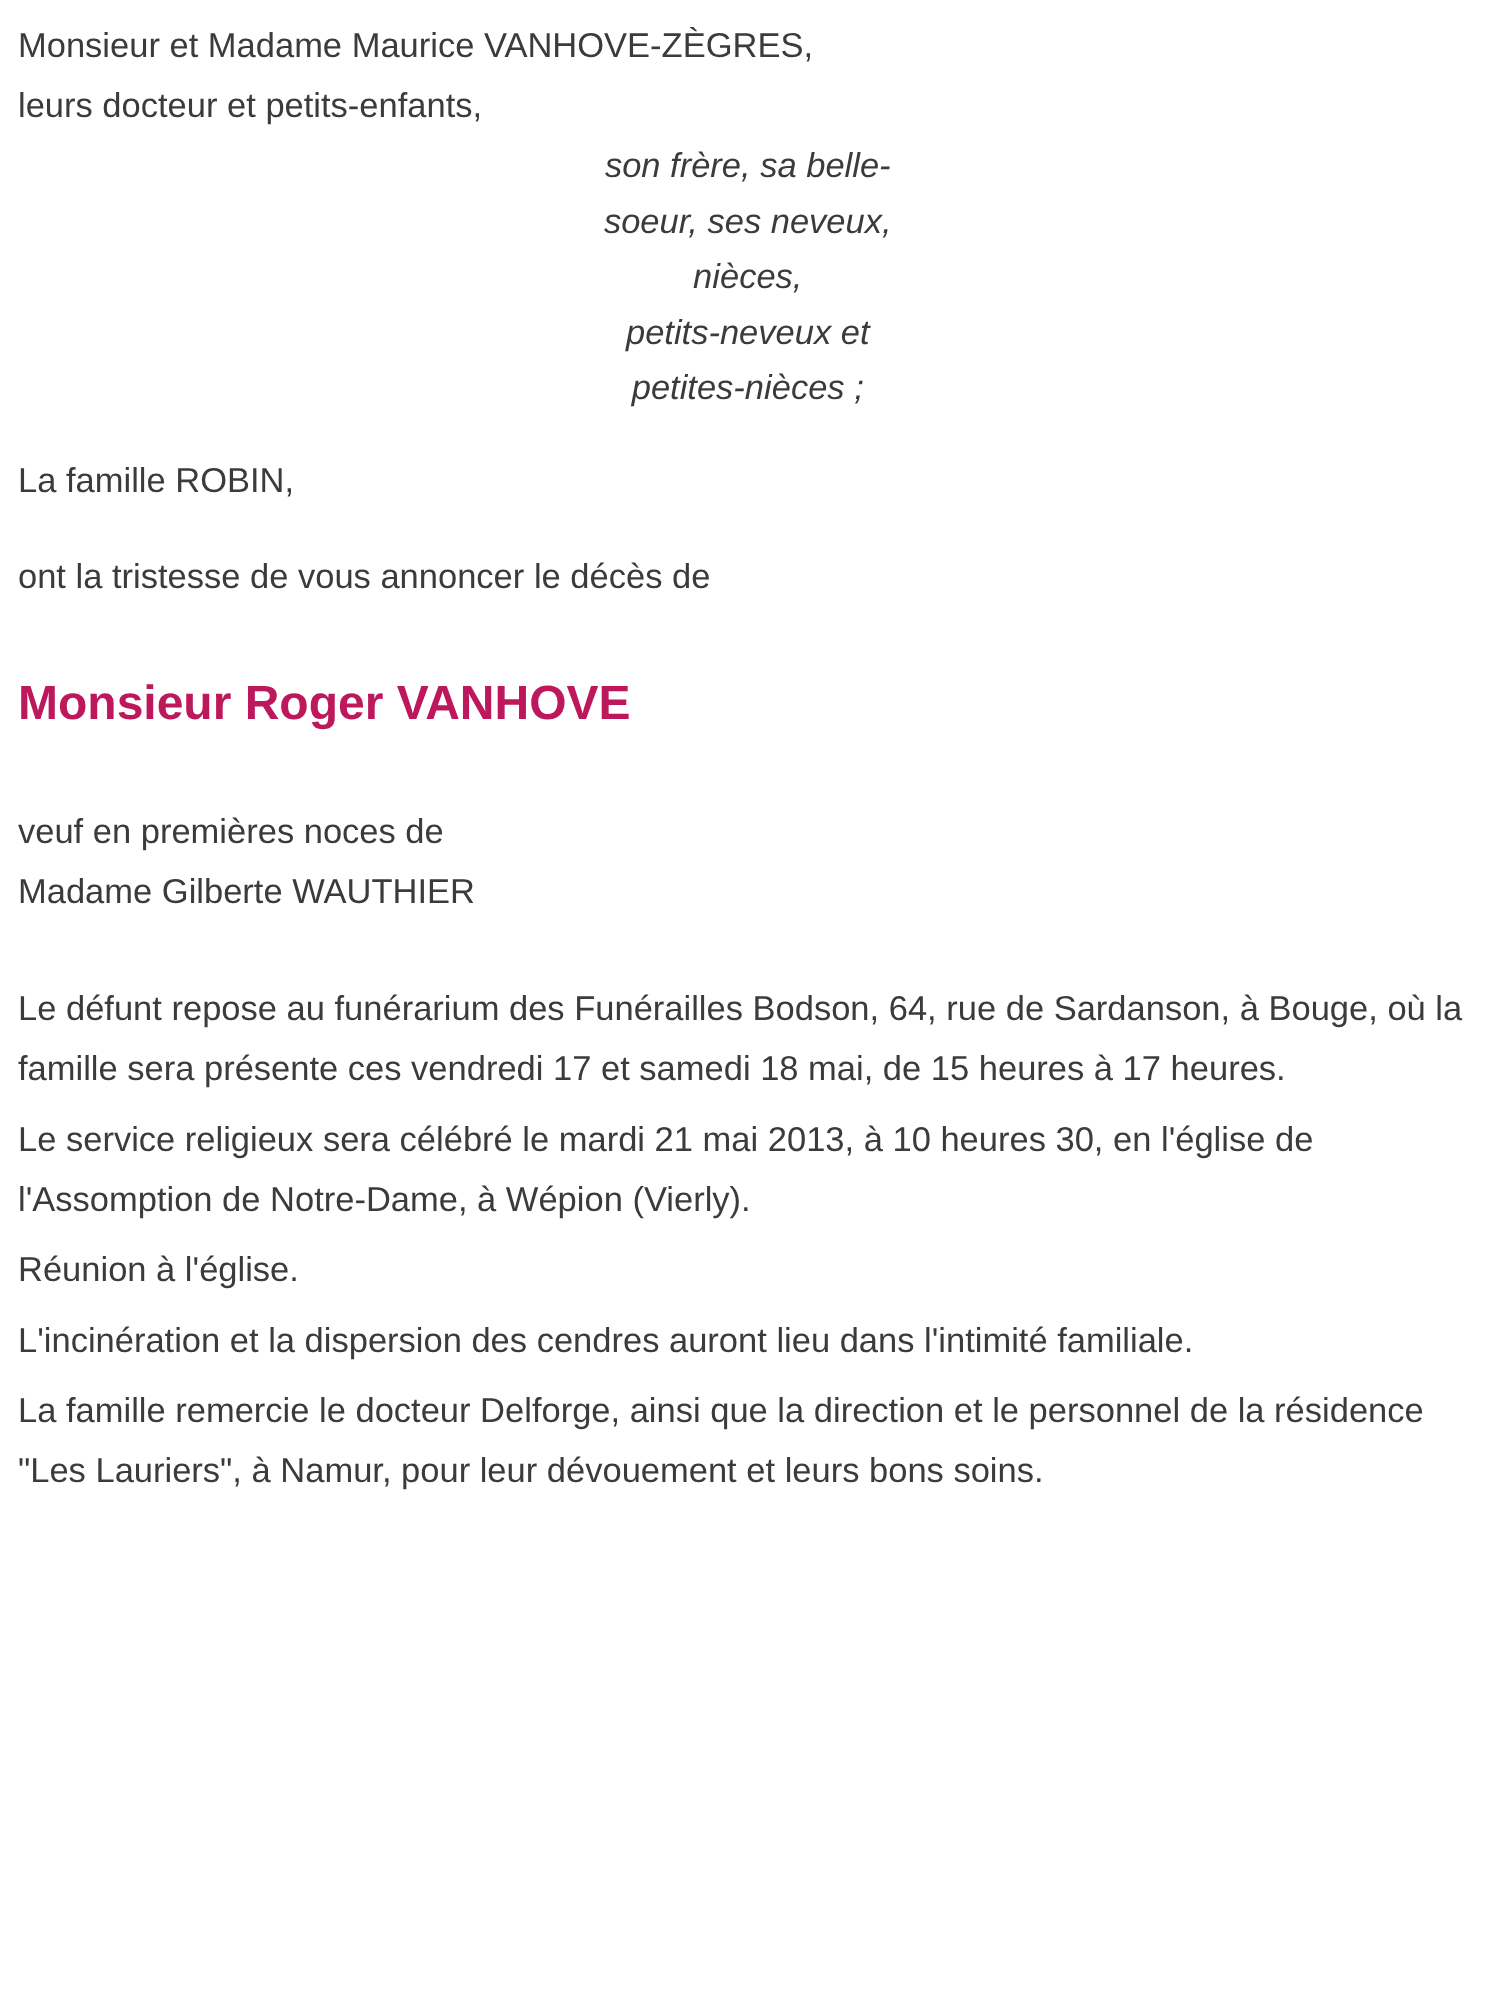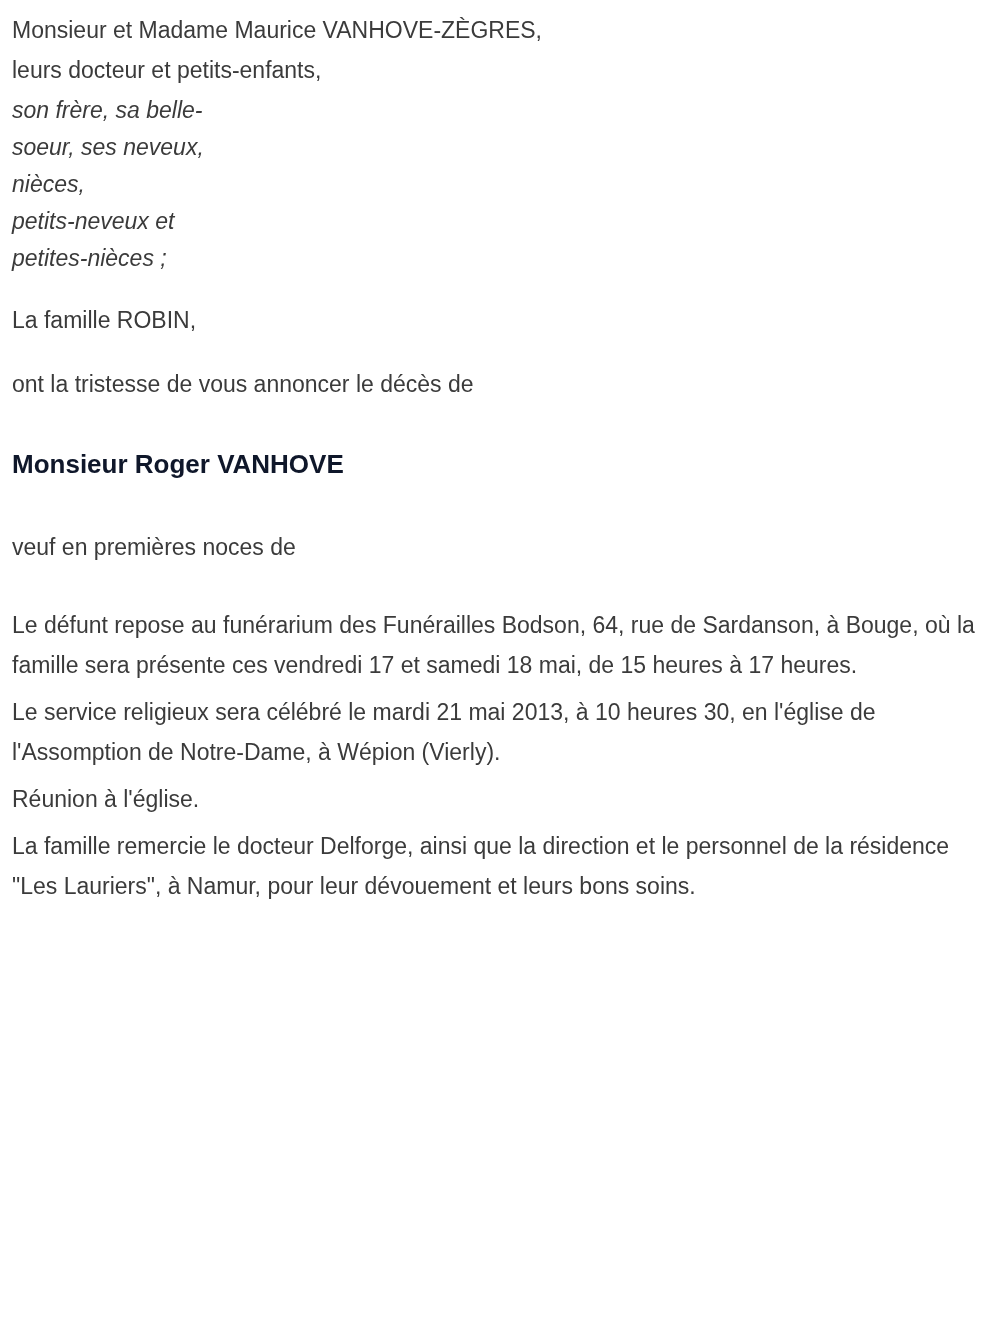--- a/index.html
+++ b/index.html
@@ -15,31 +15,31 @@
     padding: 10px 15px 20px 12px;
     background: #ffffff;
     font-family: "Liberation Sans", "DejaVu Sans", sans-serif;
     color: #3b3b3b;
     font-size: 23px;
     line-height: 40px;
   }
   p { margin: 0; }
   .intro-line { margin: 0; }
   .relatives {
-    text-align: left;
+    text-align: center;
     font-style: italic;
     line-height: 37px;
     margin-top: 2px;
   }
   .family-line { margin-top: 23px; }
   .announce-line { margin-top: 24px; }
   .deceased-name {
-    font-size: 26px;
+    font-size: 32px;
     font-weight: 700;
-    color: #0f172a;
+    color: #be185d;
     line-height: 1.25;
     margin: 44px 0 0 0;
   }
   .marital { margin-top: 46px; }
   .marital div { line-height: 40px; }
   .body-paragraphs { margin-top: 38px; }
   .body-paragraphs p { margin: 0 0 7px 0; }
 </style>
 </head>
 <body>
@@ -58,22 +58,24 @@
   </div>
 
   <p class="family-line">La famille ROBIN,</p>
 
   <p class="announce-line">ont la tristesse de vous annoncer le décès de</p>
 
   <h1 class="deceased-name">Monsieur Roger VANHOVE</h1>
 
   <div class="marital">
     <div>veuf en premières noces de</div>
+    <div>Madame Gilberte WAUTHIER</div>
   </div>
 
   <div class="body-paragraphs">
     <p>Le défunt repose au funérarium des Funérailles Bodson, 64, rue de Sardanson, à Bouge, où la famille sera présente ces vendredi 17 et samedi 18 mai, de 15 heures à 17 heures.</p>
     <p>Le service religieux sera célébré le mardi 21 mai 2013, à 10 heures 30, en l'église de l'Assomption de Notre-Dame, à Wépion (Vierly).</p>
     <p>Réunion à l'église.</p>
+    <p>L'incinération et la dispersion des cendres auront lieu dans l'intimité familiale.</p>
     <p>La famille remercie le docteur Delforge, ainsi que la direction et le personnel de la résidence "Les Lauriers", à Namur, pour leur dévouement et leurs bons soins.</p>
   </div>
 
 </div>
 
 </body></html>

